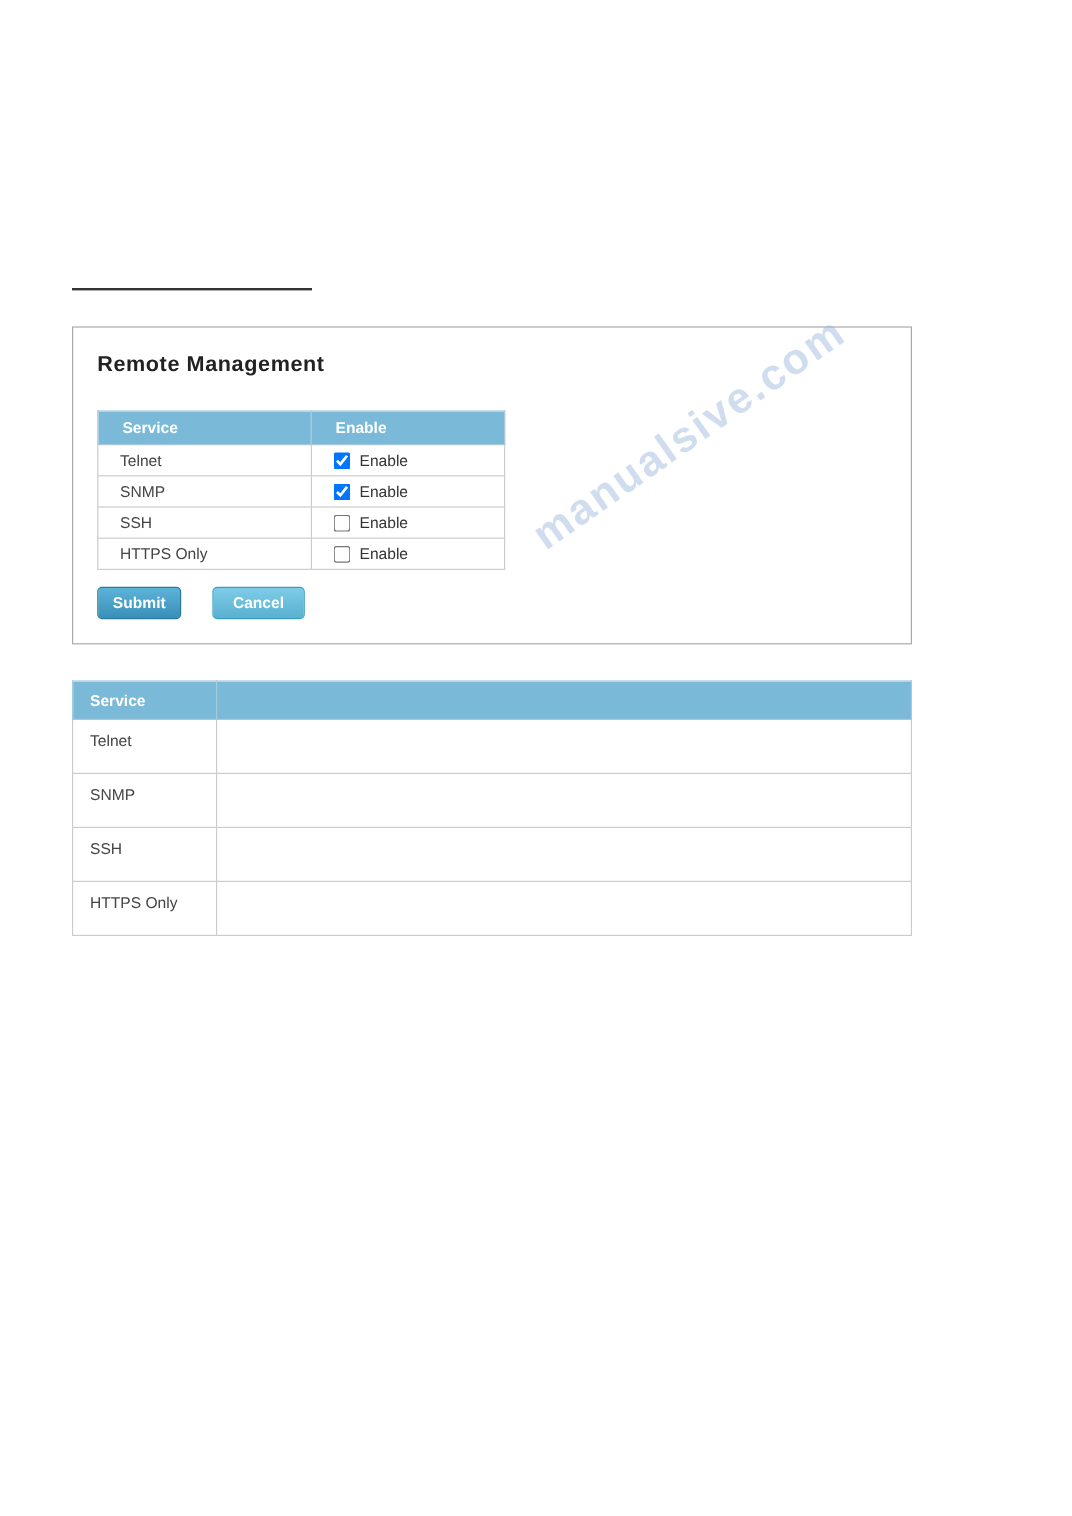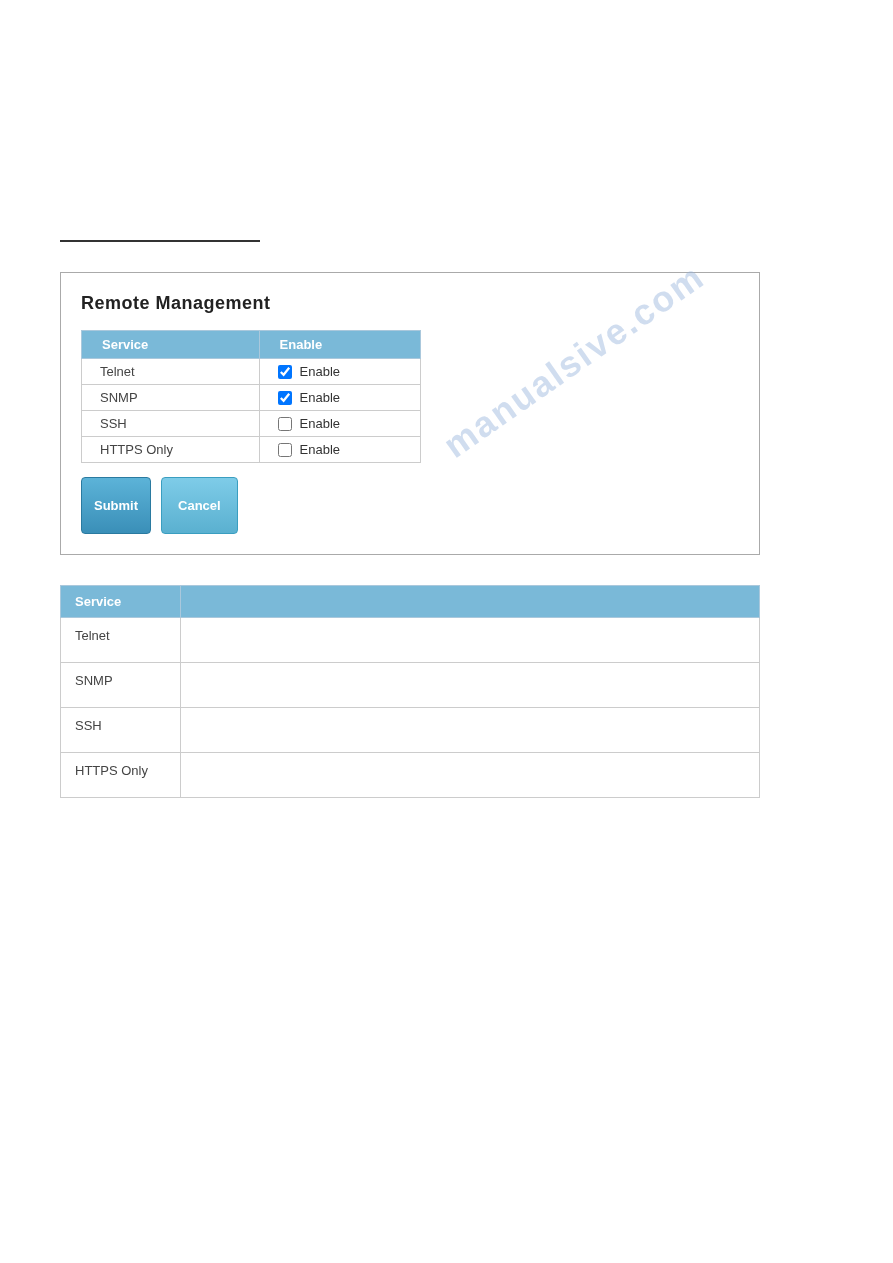--- a/index.html
+++ b/index.html
@@ -34,21 +34,21 @@
       border: 1px solid #aaa;
       padding: 20px;
       margin-bottom: 30px;
       background: #fff;
       width: 700px;
     }
 
     .rm-title {
       font-size: 18px;
       font-weight: bold;
-      margin-bottom: 16px;
+      margin-bottom: 28px;
       color: #222;
       letter-spacing: 0.5px;
     }
 
     
     .rm-table {
       border-collapse: collapse;
       width: auto;
       min-width: 340px;
     }
@@ -107,25 +107,26 @@
       border-radius: 4px;
       cursor: pointer;
       font-size: 13px;
       font-weight: bold;
     }
 
     .btn-cancel {
       background: linear-gradient(to bottom, #7ecce8, #5ab0d0);
       color: #fff;
       border: 1px solid #3a9ec0;
-      padding: 20px 16px;
+      padding: 5px 16px;
       border-radius: 4px;
       cursor: pointer;
       font-size: 13px;
       font-weight: bold;
+      margin-left: 16px;
     }
 
     
     .ref-table {
       border-collapse: collapse;
       width: 700px;
       margin-top: 10px;
     }
 
     .ref-table th {

